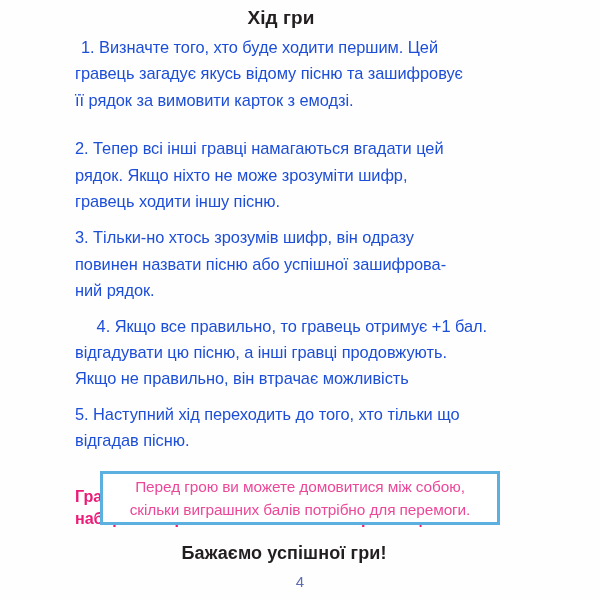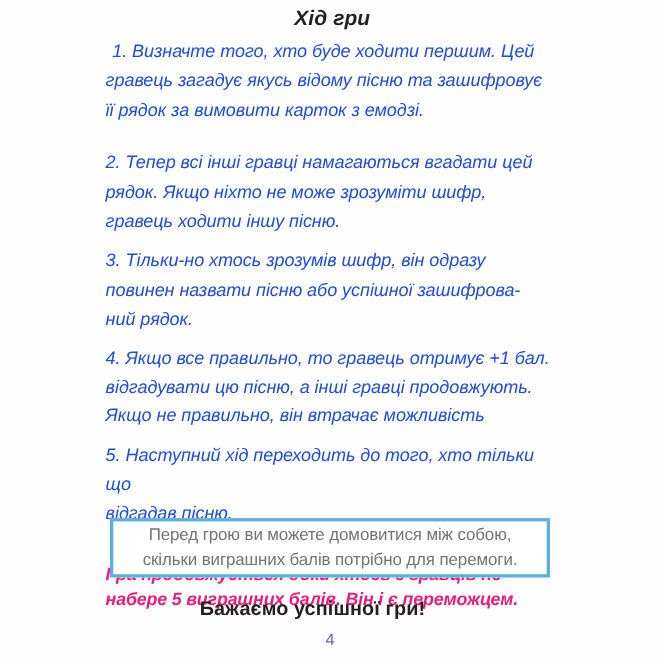--- a/index.html
+++ b/index.html
@@ -20,24 +20,23 @@
   .page {
     position: relative;
     width: 600px;
     height: 600px;
     box-sizing: border-box;
     background: #fefefe;
   }
 
   .content {
     position: absolute;
-    left: 96px;
+    left: 75px;
     top: 0;
     width: 412px;
-    font-style: italic;
   }
 
   
   .doc-title {
     font-size: 19px;
     font-weight: 700;
     text-align: center;
     letter-spacing: 0.1px;
     margin: 0;
     padding-top: 7px;
@@ -85,21 +84,21 @@
     border: 3px solid #5cb0e0;
     background: #ffffff;
     display: flex;
     align-items: center;
     justify-content: center;
   }
   .note-text {
     font-size: 15.4px;
     line-height: 23px;
     text-align: center;
-    color: #737373;
+    color: #ec4899;
     letter-spacing: -0.1px;
     padding: 0 4px;
   }
   .note-text .first-line { display: block; }
   .note-text .second-line { display: block; }
 
   
   .closing {
     position: absolute;
     left: 0;
@@ -146,21 +145,21 @@
         <span style="display: block;">гравець ходити іншу пісню.</span>
       </p>
 
       <p class="rule rule-3">
         <span style="display: block;">3. Тільки-но хтось зрозумів шифр, він одразу</span>
         <span style="display: block;">повинен назвати пісню або успішної зашифрова-</span>
         <span style="display: block;">ний рядок.</span>
       </p>
 
       <p class="rule rule-4">
-        <span style="display: block;">4. Якщо все правильно, то гравець отримує +1 бал.</span>
+        <span style="display: block; text-align: right;">4. Якщо все правильно, то гравець отримує +1 бал.</span>
         <span style="display: block;">відгадувати цю пісню, а інші гравці продовжують.</span>
         <span style="display: block;">Якщо не правильно, він втрачає можливість</span>
       </p>
 
       <p class="rule rule-5">
         <span style="display: block;">5. Наступний хід переходить до того, хто тільки що</span>
         <span style="display: block;">відгадав пісню.</span>
       </p>
 
     </div>

